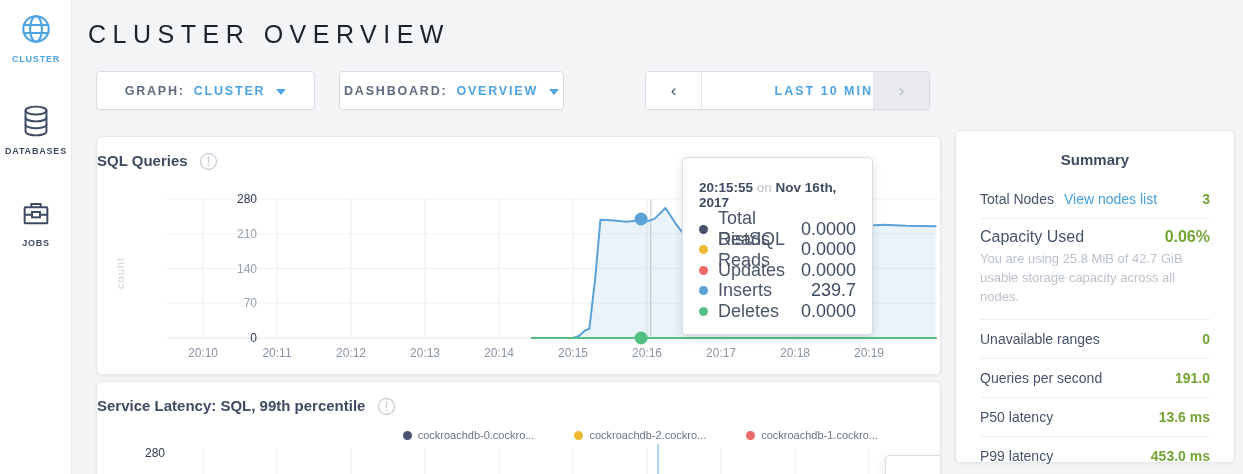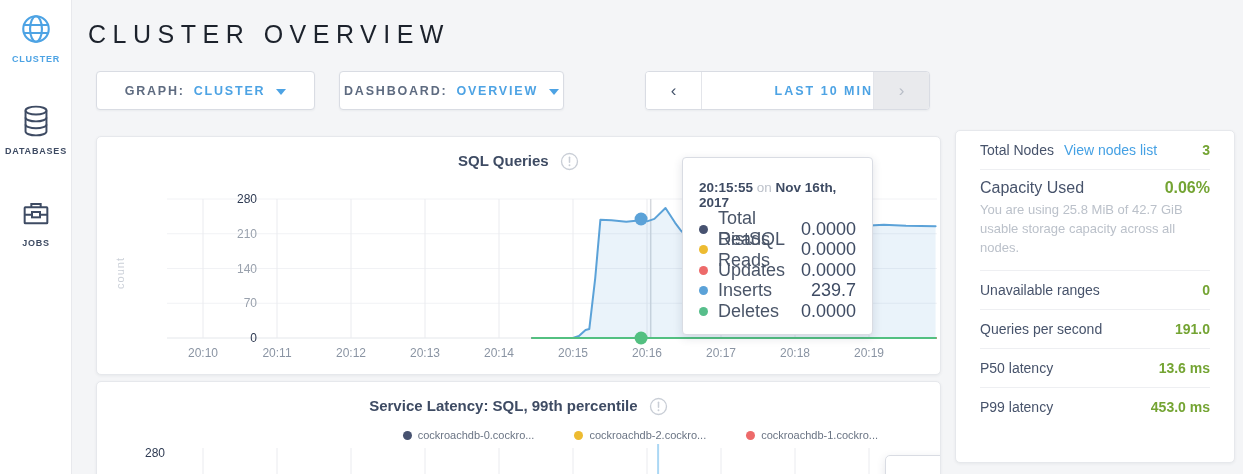--- a/index.html
+++ b/index.html
@@ -66,21 +66,21 @@
   .tw-next { background:#E9EAED; color:#B8BDC7; cursor:default; }
   
   .card {
     position:absolute; background:#fff;
     border:1px solid #E6E8EC; border-radius:5px;
     box-shadow:0 1px 3px rgba(60,64,90,0.07);
   }
   .card-chart1 { left:96px; top:136px; width:845px; height:239px; }
   .card-chart2 { left:96px; top:381px; width:845px; height:120px; overflow:hidden; }
   .chart-head {
-    position:relative; z-index:2; text-align:center; padding-top:15px;
+    position:relative; z-index:2; text-align:left; padding-top:15px;
     font-size:15px; font-weight:bold; color:#3E4B63;
   }
   .chart-head .info-icn { vertical-align:-5px; margin-left:7px; }
   .chart-svg { position:absolute; left:0; top:0; }
   
   .legend2 {
     position:relative; z-index:2; display:flex; justify-content:flex-end;
     padding:10px 62px 0 12px; gap:40px;
   }
   .legend-item { display:flex; align-items:center; gap:6px; font-size:11px;
@@ -311,20 +311,21 @@
       </span>
       <span class="legend-item">
         <span class="legend-dot" style="background: rgb(237, 106, 106);"></span>
         <span>cockroachdb-1.cockro...</span>
       </span>
     </div>
   <div class="tooltip-corner"></div>
 </section>
 
 <aside class="card summary">
+  <div class="sum-title">Summary</div>
 
   <div class="srow srow-flex">
     <span class="s-label">Total Nodes</span>
     <span class="s-link">View nodes list</span>
     <span class="s-val">3</span>
   </div>
 
   <div class="srow-wrap">
     <div class="srow-flex">
       <span class="s-label">Capacity Used</span>

